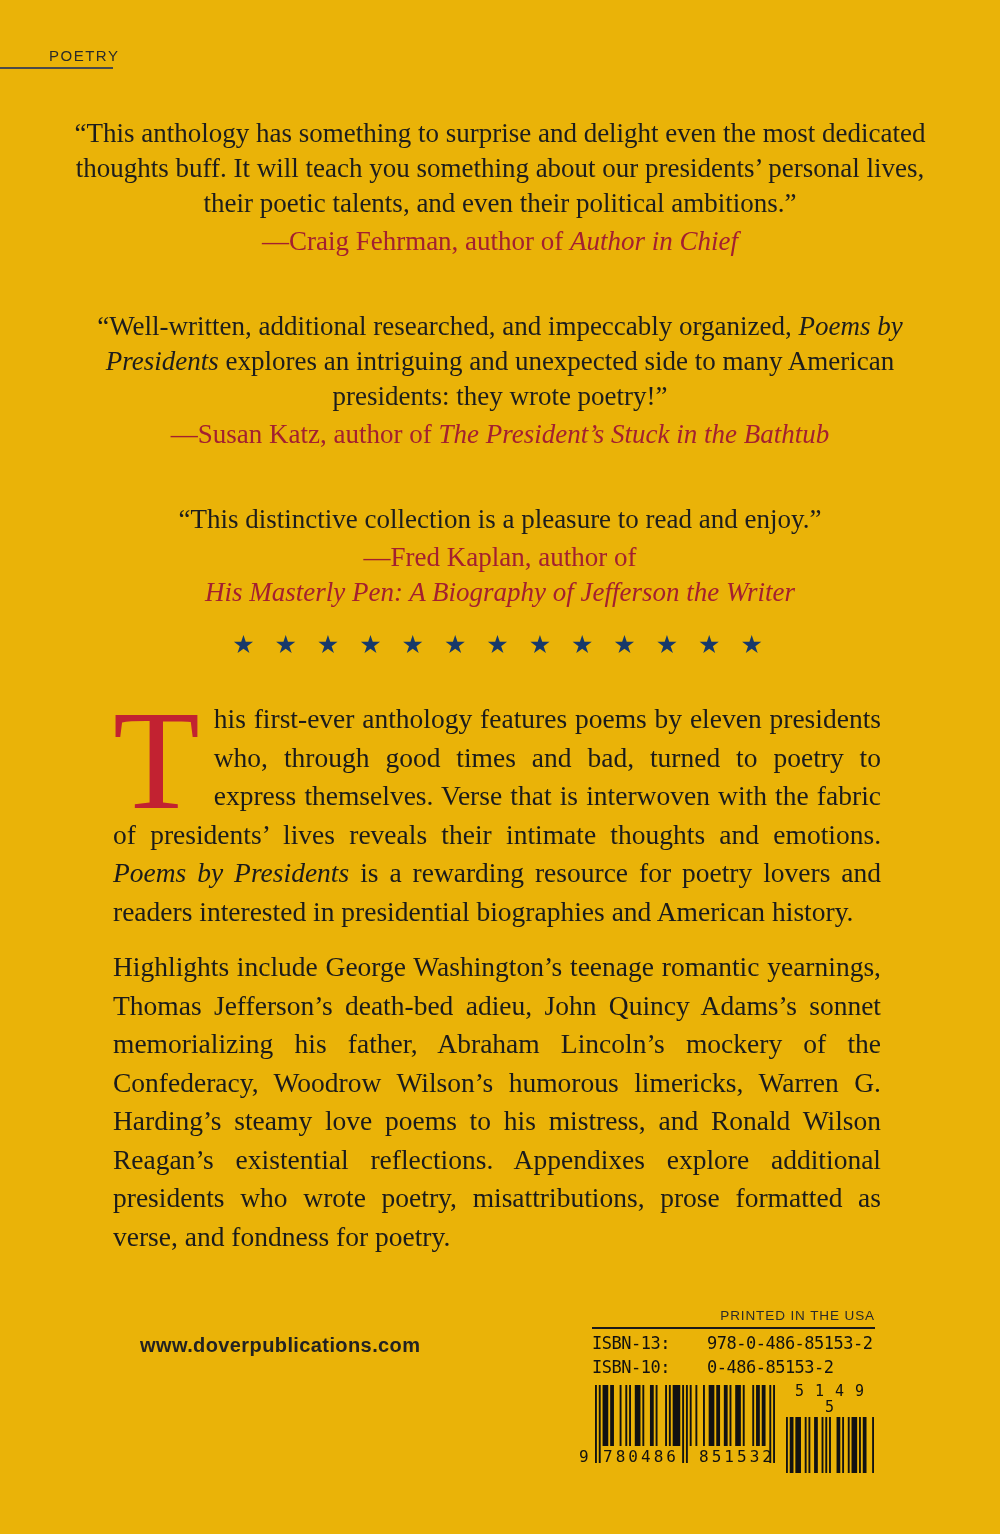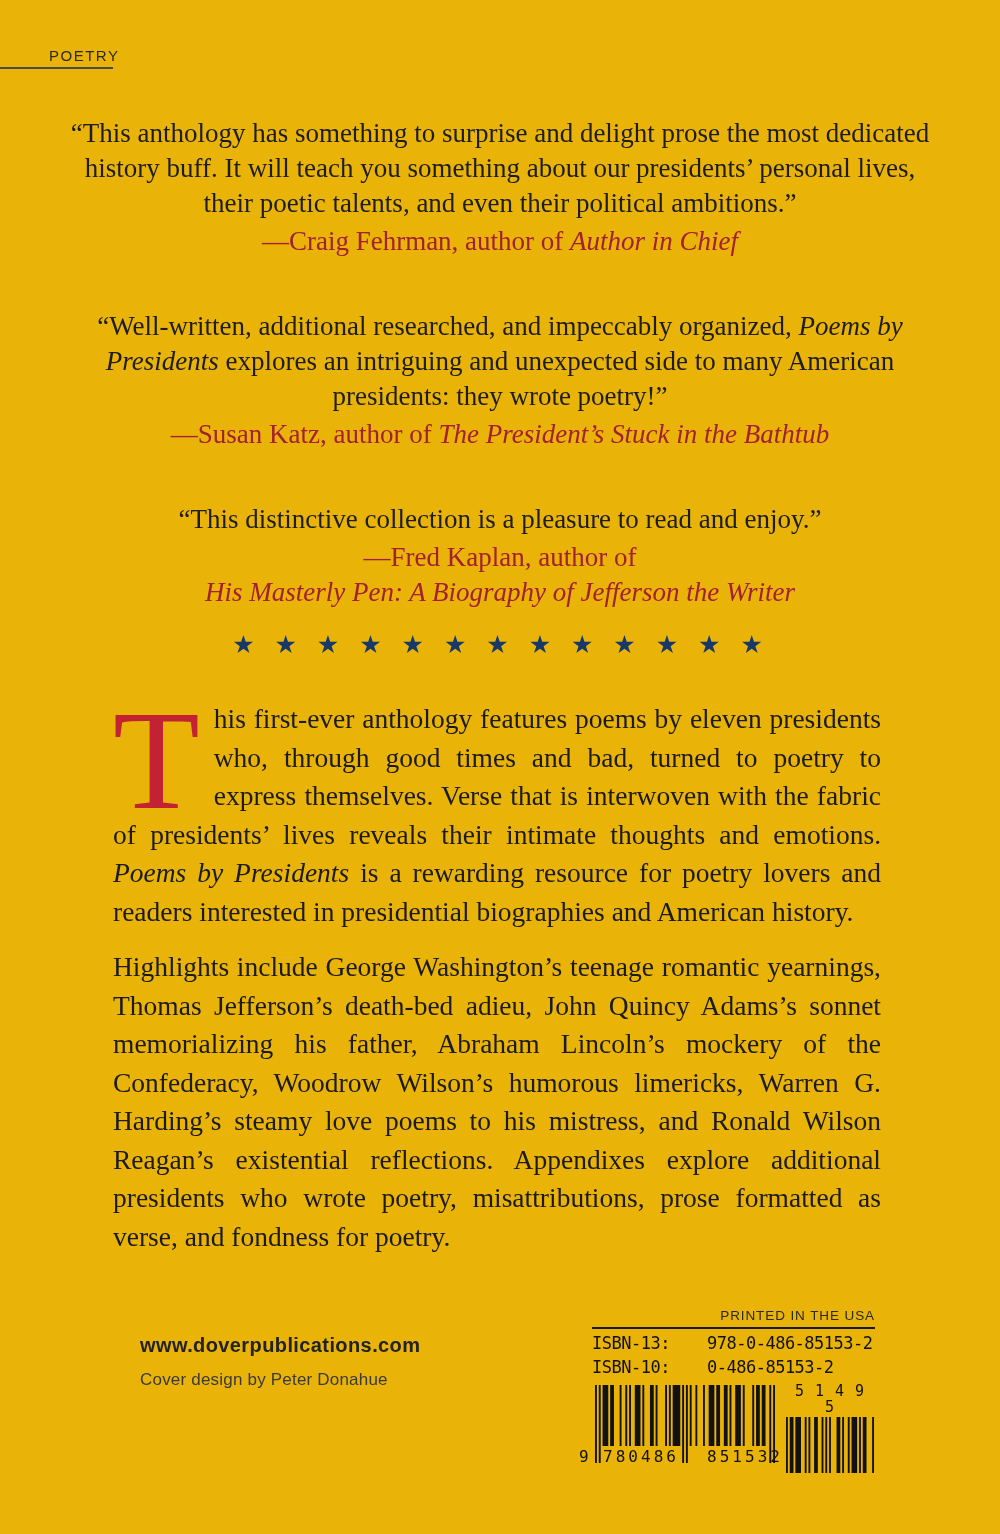--- a/index.html
+++ b/index.html
@@ -66,39 +66,39 @@
   .isbn-label{width:115px;flex:0 0 115px;}
   
   .bc-main{position:absolute;left:595px;top:1385px;width:180px;height:78px;}
   .bc-main svg{position:absolute;left:0;top:0;}
   .bc-digits{
     position:absolute;left:0;bottom:-2px;width:100%;height:17px;
     font-family:"DejaVu Sans Mono",monospace;font-size:16px;line-height:17px;color:#111;
   }
   .bc-prefix{position:absolute;left:-16px;bottom:0;}
   .bc-g1{position:absolute;left:8px;width:76px;text-align:center;letter-spacing:3px;bottom:0;}
-  .bc-g2{position:absolute;left:112px;width:76px;text-align:center;letter-spacing:3px;bottom:0;}
+  .bc-g2{position:absolute;left:104px;width:76px;text-align:center;letter-spacing:3px;bottom:0;}
   .bc-addon{position:absolute;left:786px;top:1383px;width:88px;}
   .addon-digits{
     font-family:"DejaVu Sans Mono",monospace;font-size:15px;line-height:16px;
     letter-spacing:1px;text-align:center;color:#111;
   }
   .bc-addon svg{display:block;margin-top:2px;}
 </style>
 </head>
 <body>
 
 <div class="page">
 
   <div class="cat-label">POETRY</div>
   <div class="cat-rule"></div>
 
   <section class="blurbs">
     <div class="blurb">
-      <p class="quote">“This anthology has something to surprise and delight prose the most dedicated history buff. It will teach you something about our presidents’ personal lives, their poetic talents, and even their political ambitions.”</p>
+      <p class="quote">“This anthology has something to surprise and delight even the most dedicated thoughts buff. It will teach you something about our presidents’ personal lives, their poetic talents, and even their political ambitions.”</p>
       <p class="attr"><span>—Craig Fehrman, author of </span><i>Author in Chief</i></p>
     </div>
     <div class="blurb">
       <p class="quote"><span>“Well-written, additional researched, and impeccably organized, </span><i>Poems by Presidents</i><span> explores an intriguing and unexpected side to many American presidents: they wrote poetry!”</span></p>
       <p class="attr"><span>—Susan Katz, author of </span><i>The President’s Stuck in the Bathtub</i></p>
     </div>
     <div class="blurb">
       <p class="quote">“This distinctive collection is a pleasure to read and enjoy.”</p>
       <p class="attr">
           <span class="work-line">—Fred Kaplan, author of</span>
@@ -109,21 +109,20 @@
 
   <div class="stars">★ ★ ★ ★ ★ ★ ★ ★ ★ ★ ★ ★ ★</div>
 
   <section class="body-copy">
     <p class="para"><span class="dropcap">T</span><span>his first-ever anthology features poems by eleven presidents who, through good times and bad, turned to poetry to express themselves. Verse that is interwoven with the fabric of presidents’ lives reveals their intimate thoughts and emotions. </span><i>Poems by Presidents</i><span> is a rewarding resource for poetry lovers and readers interested in presidential biographies and American history.</span></p>
     <p class="para">Highlights include George Washington’s teenage romantic yearnings, Thomas Jefferson’s death-bed adieu, John Quincy Adams’s sonnet memorializing his father, Abraham Lincoln’s mockery of the Confederacy, Woodrow Wilson’s humorous limericks, Warren G. Harding’s steamy love poems to his mistress, and Ronald Wilson Reagan’s existential reflections. Appendixes explore additional presidents who wrote poetry, misattributions, prose formatted as verse, and fondness for poetry.</p>
   </section>
 
   <div class="footer-left">
     <div class="website">www.doverpublications.com</div>
-    <div class="credit credit2">Cover design by Peter Donahue</div>
   </div>
 
   <div class="footer-right">
     <div class="printed">PRINTED IN THE USA</div>
     <div class="isbn-rule"></div>
     <div class="isbn-line">
       <span class="isbn-label">ISBN-13:</span>
       <span>978-0-486-85153-2</span>
     </div>
     <div class="isbn-line">

